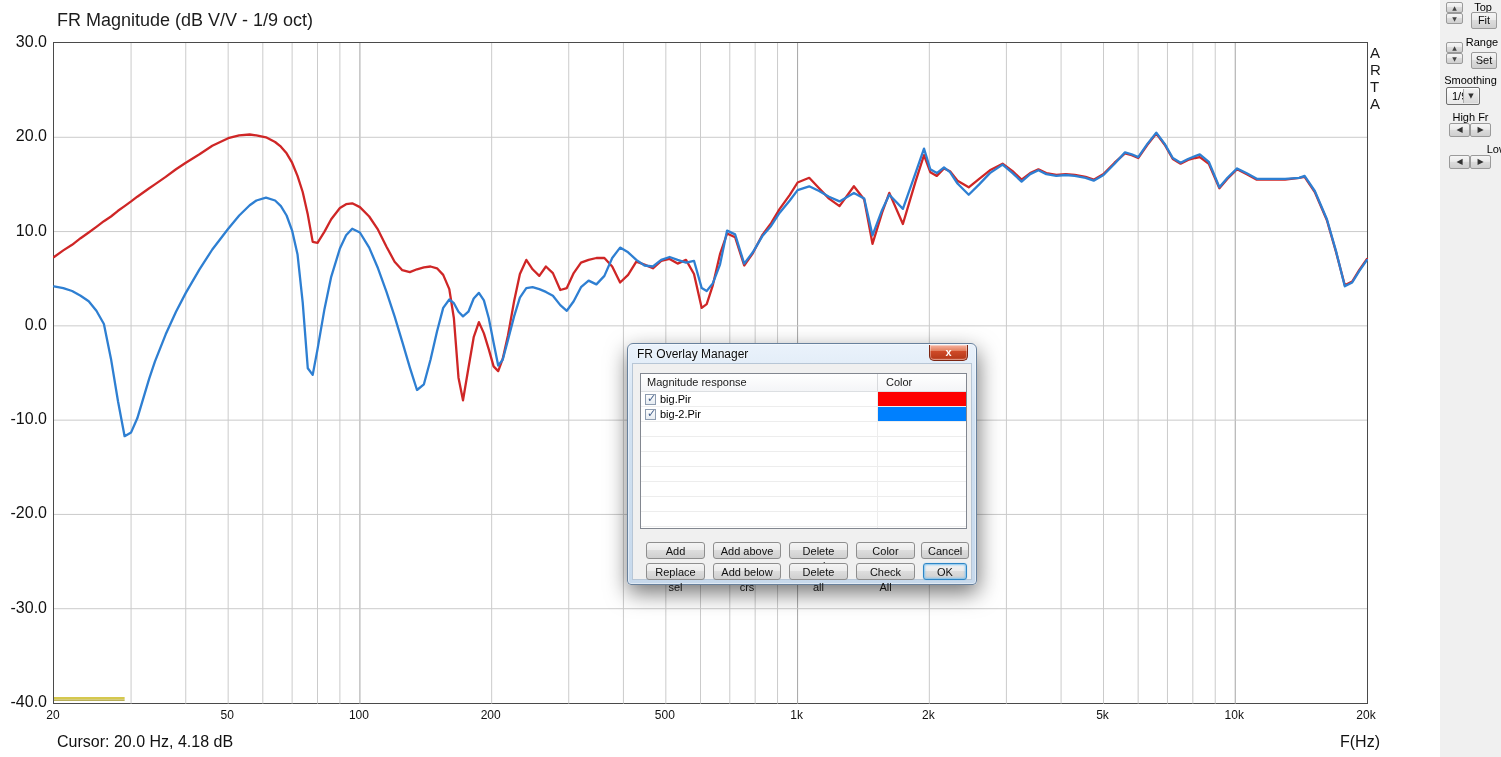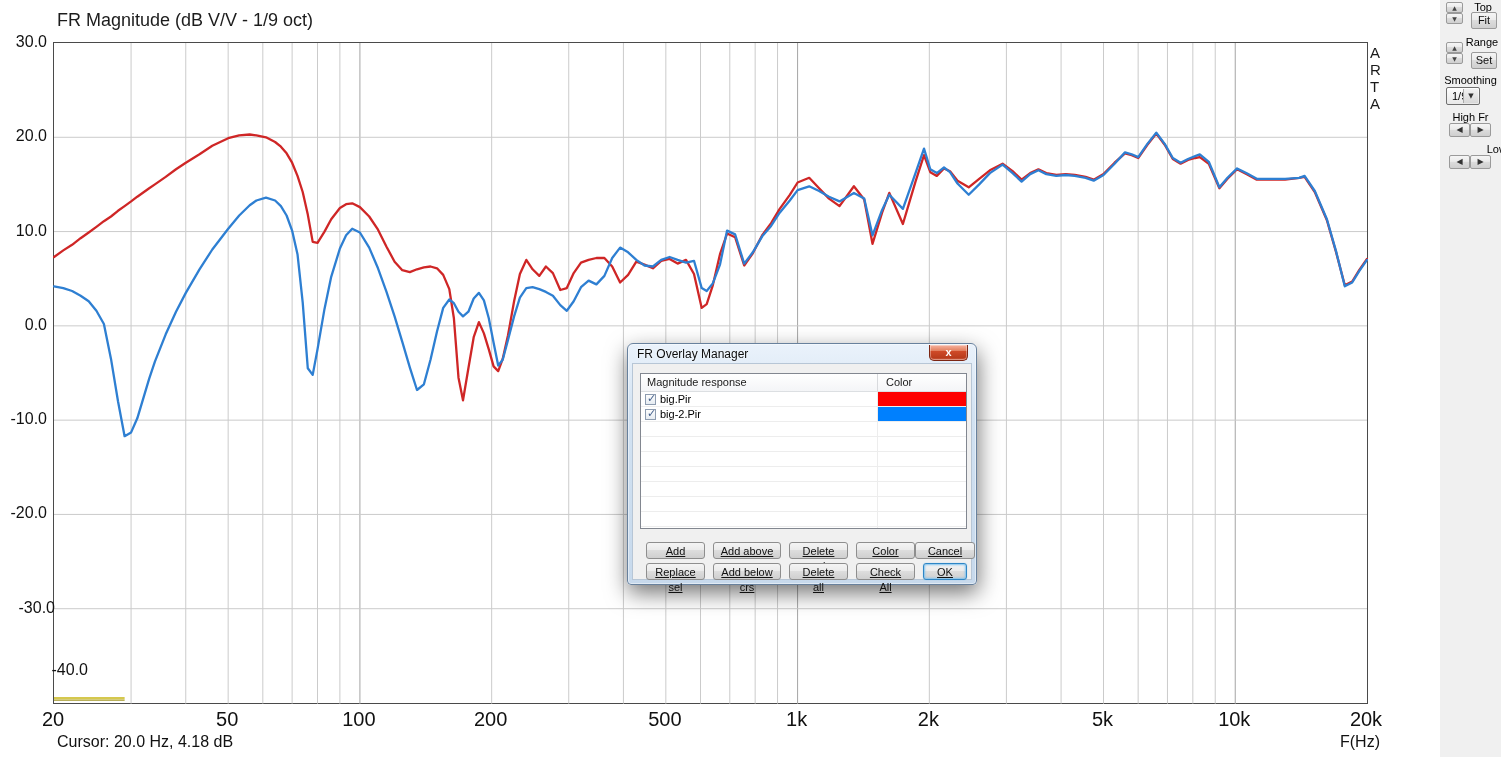--- a/index.html
+++ b/index.html
@@ -7,21 +7,21 @@
     width:1501px;height:757px;position:relative;overflow:hidden;
     background:#ffffff;font-family:"Liberation Sans",sans-serif;color:#000;
     -webkit-font-smoothing:antialiased;
   }
   
   #plot-region{position:absolute;left:0;top:0;width:1440px;height:757px;background:#fff;}
   #plot-title{position:absolute;left:57px;top:10px;font-size:18px;color:#1c1c1c;text-align:right;}
   #plot-box{position:absolute;left:53px;top:42px;width:1313px;height:660px;border:1px solid #4a4a4a;box-sizing:content-box;background:#fff;}
   #plot-svg{position:absolute;left:53px;top:42px;}
   .ytick{position:absolute;width:47px;text-align:right;font-size:16px;transform:translateY(-52%);color:#111;}
-  .xtick{position:absolute;top:708px;font-size:20px;transform:translateX(-50%);color:#111;white-space:nowrap;}
+  .xtick{position:absolute;top:708px;font-size:12px;transform:translateX(-50%);color:#111;white-space:nowrap;}
   #cursor-readout{position:absolute;left:57px;top:733px;font-size:16px;color:#111;}
   #x-axis-unit{position:absolute;left:1340px;top:733px;font-size:16px;color:#111;}
   #arta-watermark{position:absolute;left:1370px;top:44px;font-size:15px;line-height:17px;white-space:pre;color:#1a1a1a;}
   
   #dialog{
     position:absolute;left:627px;top:343px;width:350px;height:242px;
     background:linear-gradient(#eaf2fb,#d2e2f2 30%,#c7d9ec);
     border:1px solid #68819d;border-radius:6px 6px 4px 4px;
     box-shadow:1px 8px 22px rgba(0,0,0,.55), 0 0 0 1px rgba(255,255,255,.45) inset;
     box-sizing:border-box;
@@ -54,21 +54,21 @@
   }
   .checkbox .check{
     position:absolute;left:1px;top:-3px;font-size:11px;font-weight:bold;color:#44608c;
     font-family:"DejaVu Sans",sans-serif;
   }
   .swatch{width:100%;height:100%;}
   .dlg-btn{
     position:absolute;height:17px;box-sizing:border-box;
     background:linear-gradient(#f4f4f4,#ebebeb 45%,#dddddd 50%,#cfcfcf);
     border:1px solid #8e8e8e;border-radius:3px;
-    font-size:11px;font-family:"Liberation Sans",sans-serif;text-align:center;line-height:15px;color:#111;text-decoration:underline;
+    font-size:11px;font-family:"Liberation Sans",sans-serif;text-align:center;line-height:15px;color:#111;
   }
   .dlg-btn.default{border-color:#2f86c5;box-shadow:0 0 2px 1px #7fc2ef inset, 0 0 1px #7fc2ef;}
   
   #sidebar{position:absolute;left:1440px;top:0;width:61px;height:757px;background:#f0f0f0;font-size:11px;}
   .sb-label{position:absolute;color:#000;}
   .sb-btn{
     position:absolute;box-sizing:border-box;
     background:linear-gradient(#f5f5f5,#ebebeb 45%,#dcdcdc 50%,#cfcfcf);
     border:1px solid #9a9a9a;border-radius:2px;text-align:center;color:#111;
   }
@@ -156,22 +156,22 @@
       <polyline points="1.0,215.0 10.3,208.4 19.1,202.8 27.6,196.2 35.7,190.5 43.4,184.9 50.9,179.2 58.0,174.5 65.0,168.8 71.6,164.1 78.1,159.4 84.3,154.7 96.2,146.2 101.9,142.4 112.7,134.9 123.0,127.3 132.8,120.7 146.5,112.3 159.3,103.8 175.2,96.2 186.2,93.4 196.7,92.5 203.4,93.4 213.0,95.3 222.1,100.0 227.9,104.7 233.6,111.3 239.1,120.7 244.5,133.9 249.7,150.0 254.8,172.6 259.7,199.9 264.5,200.9 271.5,189.6 278.2,177.3 286.9,166.0 293.1,162.2 299.2,161.3 306.9,165.1 316.2,174.5 325.0,187.7 333.5,204.7 341.6,219.7 349.3,228.2 356.8,230.1 364.0,227.3 370.9,225.4 377.5,224.5 384.0,226.3 390.2,232.9 396.3,247.1 400.9,276.3 405.5,335.7 410.0,358.3 415.4,326.3 420.7,295.2 425.9,280.1 430.9,291.4 435.8,307.4 440.6,324.4 445.2,329.1 449.7,316.9 455.0,293.3 461.1,259.3 466.9,232.0 473.3,217.9 479.6,227.3 486.3,233.9 492.9,224.5 499.9,231.1 507.3,248.0 513.8,246.1 520.7,231.1 528.0,220.7 535.6,217.9 543.4,216.0 551.4,216.0 559.2,224.5 567.1,240.5 575.1,232.9 583.3,219.7 591.5,222.6 599.9,226.3 608.2,218.8 616.6,216.9 624.6,221.6 633.0,217.9 641.0,232.0 648.7,265.9 653.7,262.2 659.8,243.3 667.0,212.2 674.1,191.5 682.1,195.2 691.2,223.5 699.8,211.3 709.2,193.3 718.1,181.1 726.7,166.9 736.8,152.8 744.6,140.5 756.2,135.8 766.1,146.2 776.0,156.6 786.5,164.1 800.9,144.3 811.2,157.5 819.5,201.8 829.1,170.7 836.3,150.9 849.9,182.0 862.5,139.6 871.0,113.2 877.3,130.2 883.8,133.9 891.0,126.4 897.0,129.2 904.5,138.7 915.7,145.3 926.2,136.8 936.9,128.3 949.6,121.7 959.6,129.2 968.6,137.7 977.2,131.1 985.4,127.3 993.3,131.1 1003.3,133.0 1012.8,132.1 1021.8,133.0 1032.6,134.9 1040.7,137.7 1050.5,132.1 1061.6,120.7 1072.0,111.3 1078.7,113.2 1085.2,116.0 1094.4,102.8 1103.3,91.5 1111.7,102.8 1119.8,117.0 1127.6,121.7 1135.0,117.9 1142.2,116.0 1146.8,115.1 1155.8,121.7 1166.4,146.2 1174.5,136.8 1184.1,127.3 1193.3,132.1 1203.8,137.7 1216.9,137.7 1232.1,137.7 1246.2,135.8 1251.6,134.9 1261.8,150.0 1273.9,178.3 1283.1,210.3 1291.8,243.3 1299.2,239.5 1306.2,228.2 1314.0,216.9" fill="none" stroke="#cf2626" stroke-width="2.3" stroke-linejoin="round" stroke-linecap="round"></polyline>
       <polyline points="1.0,244.3 10.3,246.1 19.1,249.0 27.6,253.7 35.7,259.3 43.4,268.8 50.9,282.0 58.0,316.9 65.0,359.3 71.6,394.2 78.1,390.4 84.3,376.3 96.2,336.7 101.9,319.7 112.7,292.3 123.0,269.7 132.8,250.9 146.5,227.3 159.3,207.5 175.2,186.7 186.2,173.5 196.7,163.2 203.4,158.5 213.0,155.6 222.1,158.5 227.9,164.1 233.6,173.5 239.1,188.6 244.5,212.2 249.7,260.3 254.8,326.3 259.7,332.9 264.5,307.4 271.5,266.9 278.2,234.8 286.9,206.5 293.1,193.3 299.2,186.7 306.9,190.5 316.2,205.6 325.0,226.3 333.5,249.9 341.6,274.4 349.3,299.9 356.8,325.3 364.0,348.0 370.9,342.3 377.5,317.8 384.0,289.5 390.2,265.9 396.3,257.5 400.9,261.2 405.5,269.7 410.0,274.4 415.4,269.7 420.7,256.5 425.9,250.9 430.9,258.4 435.8,276.3 440.6,300.8 445.2,323.5 449.7,317.8 455.0,298.0 461.1,274.4 466.9,255.6 473.3,246.1 479.6,245.2 486.3,247.1 492.9,249.9 499.9,253.7 507.3,263.1 513.8,268.8 520.7,259.3 528.0,245.2 535.6,238.6 543.4,242.4 551.4,233.9 559.2,216.0 567.1,205.6 575.1,210.3 583.3,217.9 591.5,223.5 599.9,224.5 608.2,217.9 616.6,215.0 624.6,217.9 633.0,220.7 641.0,218.8 648.7,246.1 653.7,249.0 659.8,241.4 667.0,222.6 674.1,188.6 682.1,192.4 691.2,221.6 699.8,210.3 709.2,194.3 718.1,183.9 726.7,170.7 736.8,158.5 744.6,148.1 756.2,144.3 766.1,149.0 776.0,154.7 786.5,159.4 800.9,150.9 811.2,156.6 819.5,193.3 829.1,167.9 836.3,152.8 849.9,166.9 862.5,131.1 871.0,106.6 877.3,127.3 883.8,131.1 891.0,125.5 897.0,130.2 904.5,141.5 915.7,152.8 926.2,142.4 936.9,131.1 949.6,122.6 959.6,131.1 968.6,139.6 977.2,132.1 985.4,128.3 993.3,132.1 1003.3,133.9 1012.8,133.0 1021.8,133.9 1032.6,135.8 1040.7,138.7 1050.5,133.0 1061.6,121.7 1072.0,110.4 1078.7,112.3 1085.2,115.1 1094.4,101.9 1103.3,90.6 1111.7,101.9 1119.8,116.0 1127.6,120.7 1135.0,117.0 1142.2,114.1 1146.8,112.3 1155.8,119.8 1166.4,145.3 1174.5,135.8 1184.1,126.4 1193.3,131.1 1203.8,136.8 1216.9,136.8 1232.1,136.8 1246.2,135.8 1251.6,133.9 1261.8,149.0 1273.9,177.3 1283.1,209.4 1291.8,244.3 1299.2,240.5 1306.2,229.2 1314.0,217.9" fill="none" stroke="#2e7fd2" stroke-width="2.3" stroke-linejoin="round" stroke-linecap="round"></polyline>
     </svg>
   <div id="tick-layer">
       <div class="ytick" style="top: 42px;">30.0</div>
       <div class="ytick" style="top: 136.286px;">20.0</div>
       <div class="ytick" style="top: 230.571px;">10.0</div>
       <div class="ytick" style="top: 324.857px;">0.0</div>
       <div class="ytick" style="top: 419.143px;">-10.0</div>
       <div class="ytick" style="top: 513.429px;">-20.0</div>
-      <div class="ytick" style="top: 607.714px; padding-left: 8px;">-30.0</div>
-      <div class="ytick" style="top: 670px; padding-left: 41px;">-40.0</div>
+      <div class="ytick" style="top: 607.714px;">-30.0</div>
+      <div class="ytick" style="top: 702px;">-40.0</div>
       <div class="xtick" style="left: 53px;">20</div>
       <div class="xtick" style="left: 227.165px;">50</div>
       <div class="xtick" style="left: 358.916px;">100</div>
       <div class="xtick" style="left: 490.667px;">200</div>
       <div class="xtick" style="left: 664.832px;">500</div>
       <div class="xtick" style="left: 796.583px;">1k</div>
       <div class="xtick" style="left: 928.333px;">2k</div>
       <div class="xtick" style="left: 1102.5px;">5k</div>
       <div class="xtick" style="left: 1234.25px;">10k</div>
       <div class="xtick" style="left: 1366px;">20k</div>
@@ -248,21 +248,21 @@
             <div class="cell-name"></div>
             <div class="cell-color"></div>
           </div>
         </div>
     </div>
 
     <button class="dlg-btn" style="left:13px;top:178px;width:59px;">Add</button>
     <button class="dlg-btn" style="left:80px;top:178px;width:68px;">Add above crs</button>
     <button class="dlg-btn" style="left:156px;top:178px;width:59px;">Delete sel</button>
     <button class="dlg-btn" style="left:223px;top:178px;width:59px;">Color</button>
-    <button class="dlg-btn" style="left:282px;top:178px;width:60px;">Cancel</button>
+    <button class="dlg-btn" style="left:288px;top:178px;width:48px;">Cancel</button>
     <button class="dlg-btn" style="left:13px;top:199px;width:59px;">Replace sel</button>
     <button class="dlg-btn" style="left:80px;top:199px;width:68px;">Add below crs</button>
     <button class="dlg-btn" style="left:156px;top:199px;width:59px;">Delete all</button>
     <button class="dlg-btn" style="left:223px;top:199px;width:59px;">Check All</button>
     <button class="dlg-btn default" style="left:290px;top:199px;width:44px;">OK</button>
   </div>
 </div>
 
 <div id="sidebar">
   <div class="spinner" style="left:6px;top:2px;">

